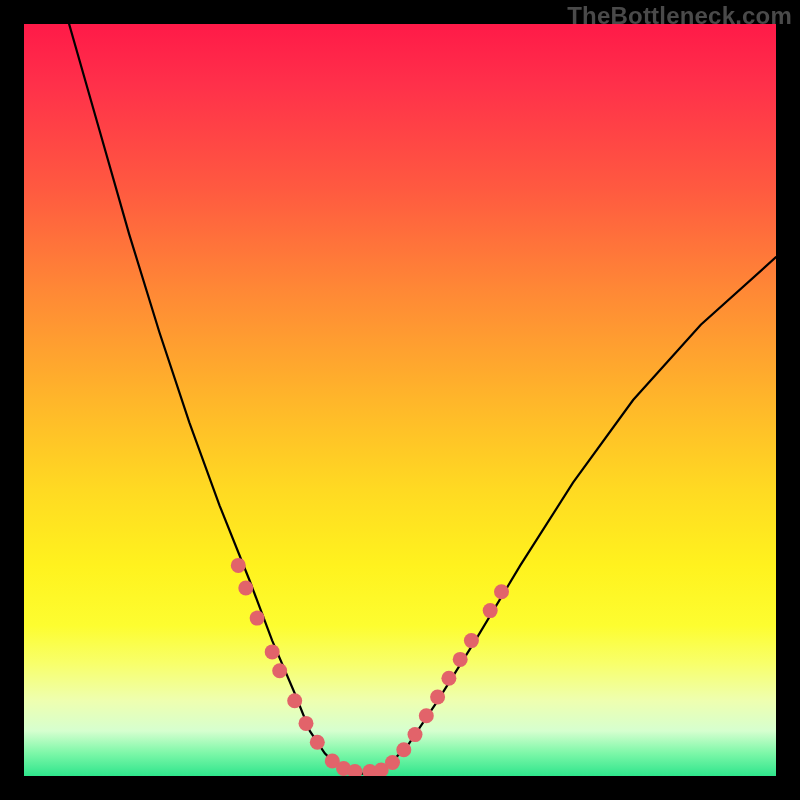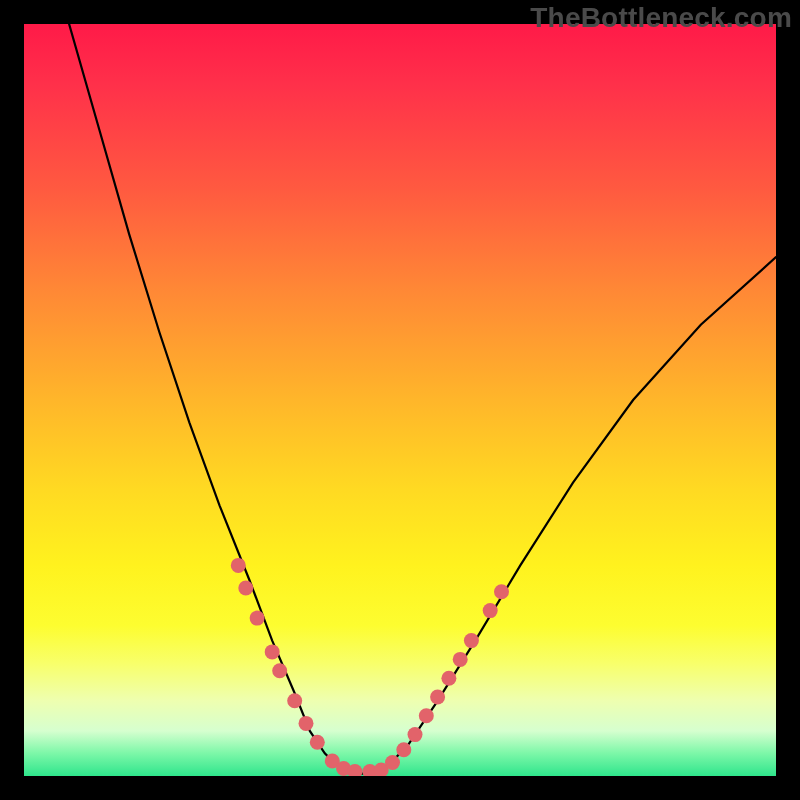--- a/index.html
+++ b/index.html
@@ -45,21 +45,21 @@
       #d6ffcf 94%,
       #7cf7a8 97%,
       #2fe58c 100%
     );
   }
   .watermark {
     position: absolute;
     top: 2px;
     right: 8px;
     color: #4a4a4a;
-    font-size: 28px;
+    font-size: 24px;
     font-weight: 600;
     letter-spacing: 0.2px;
     z-index: 10;
   }
   svg.curves {
     position: absolute;
     inset: 0;
   }
 </style>
 </head>

